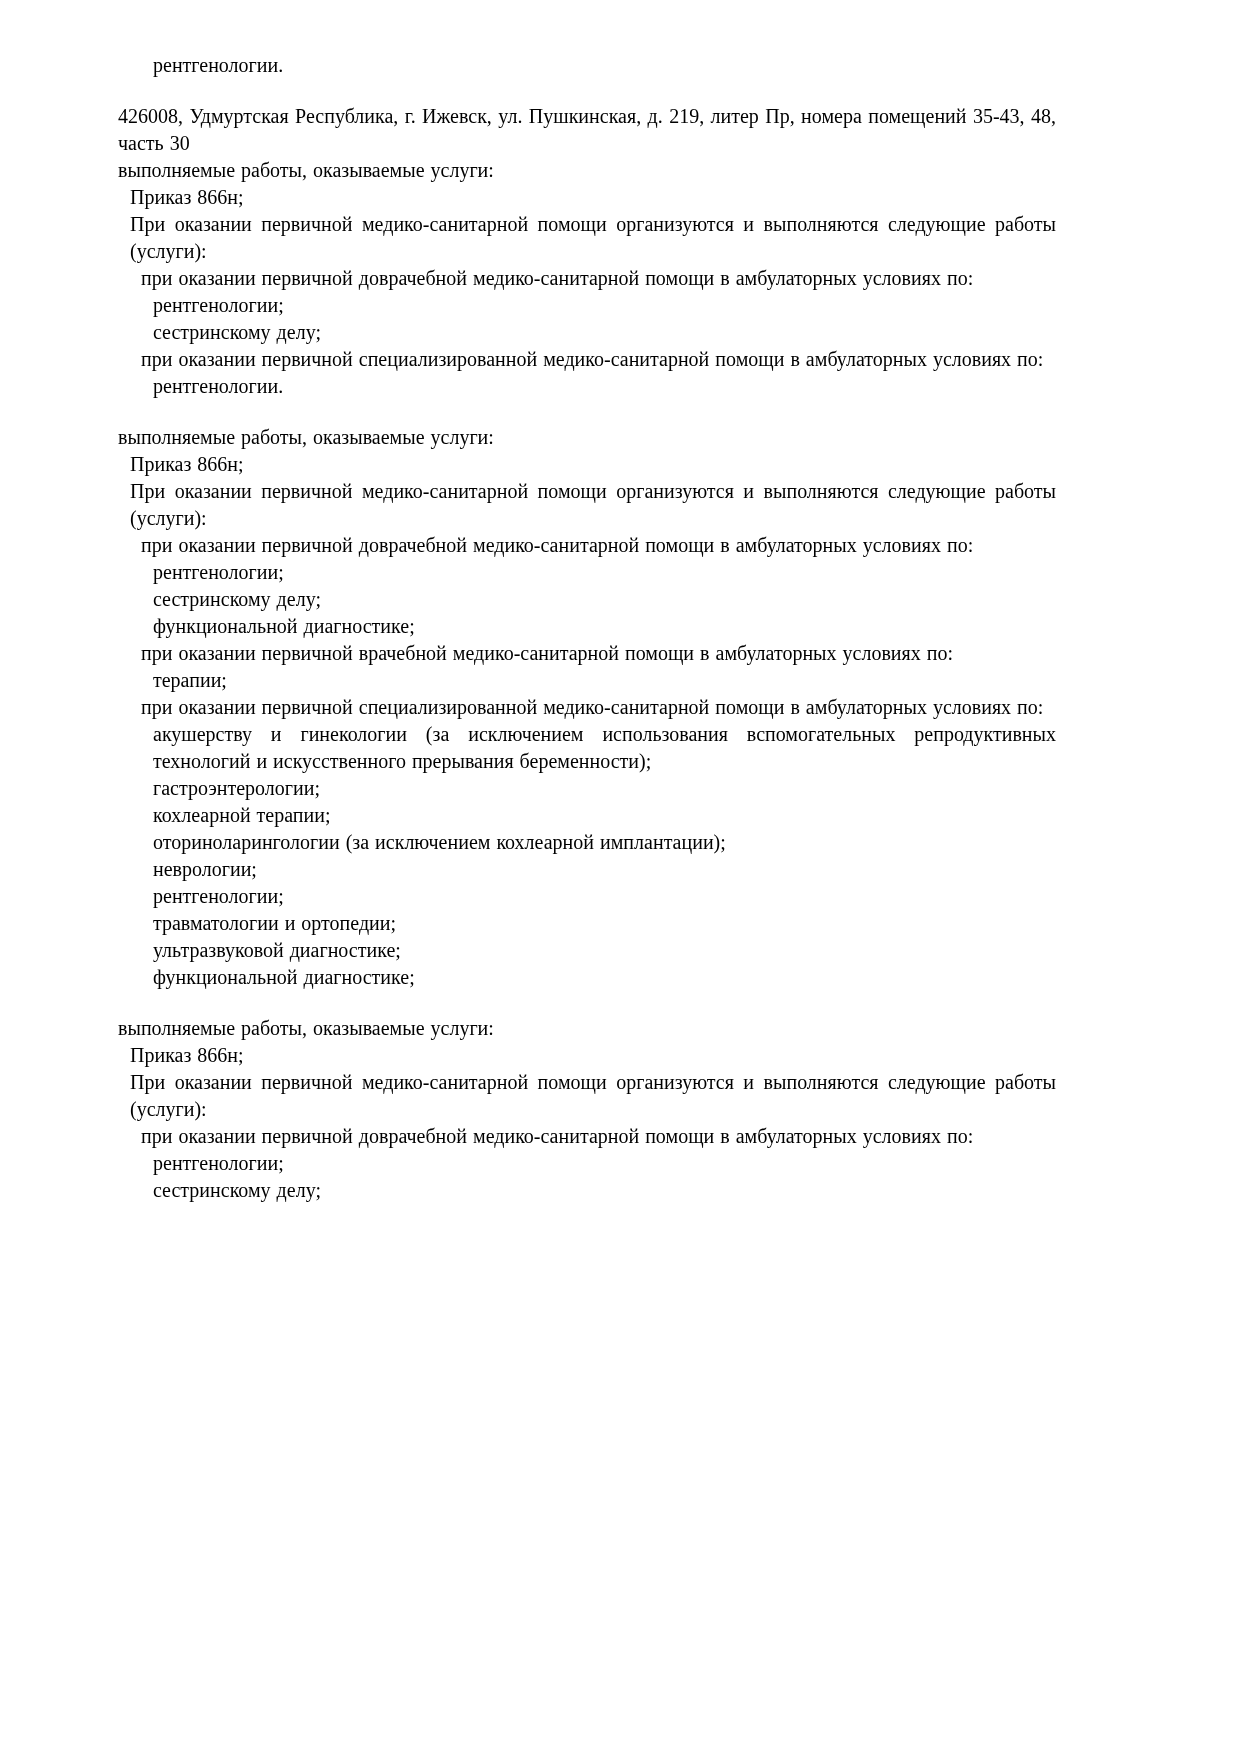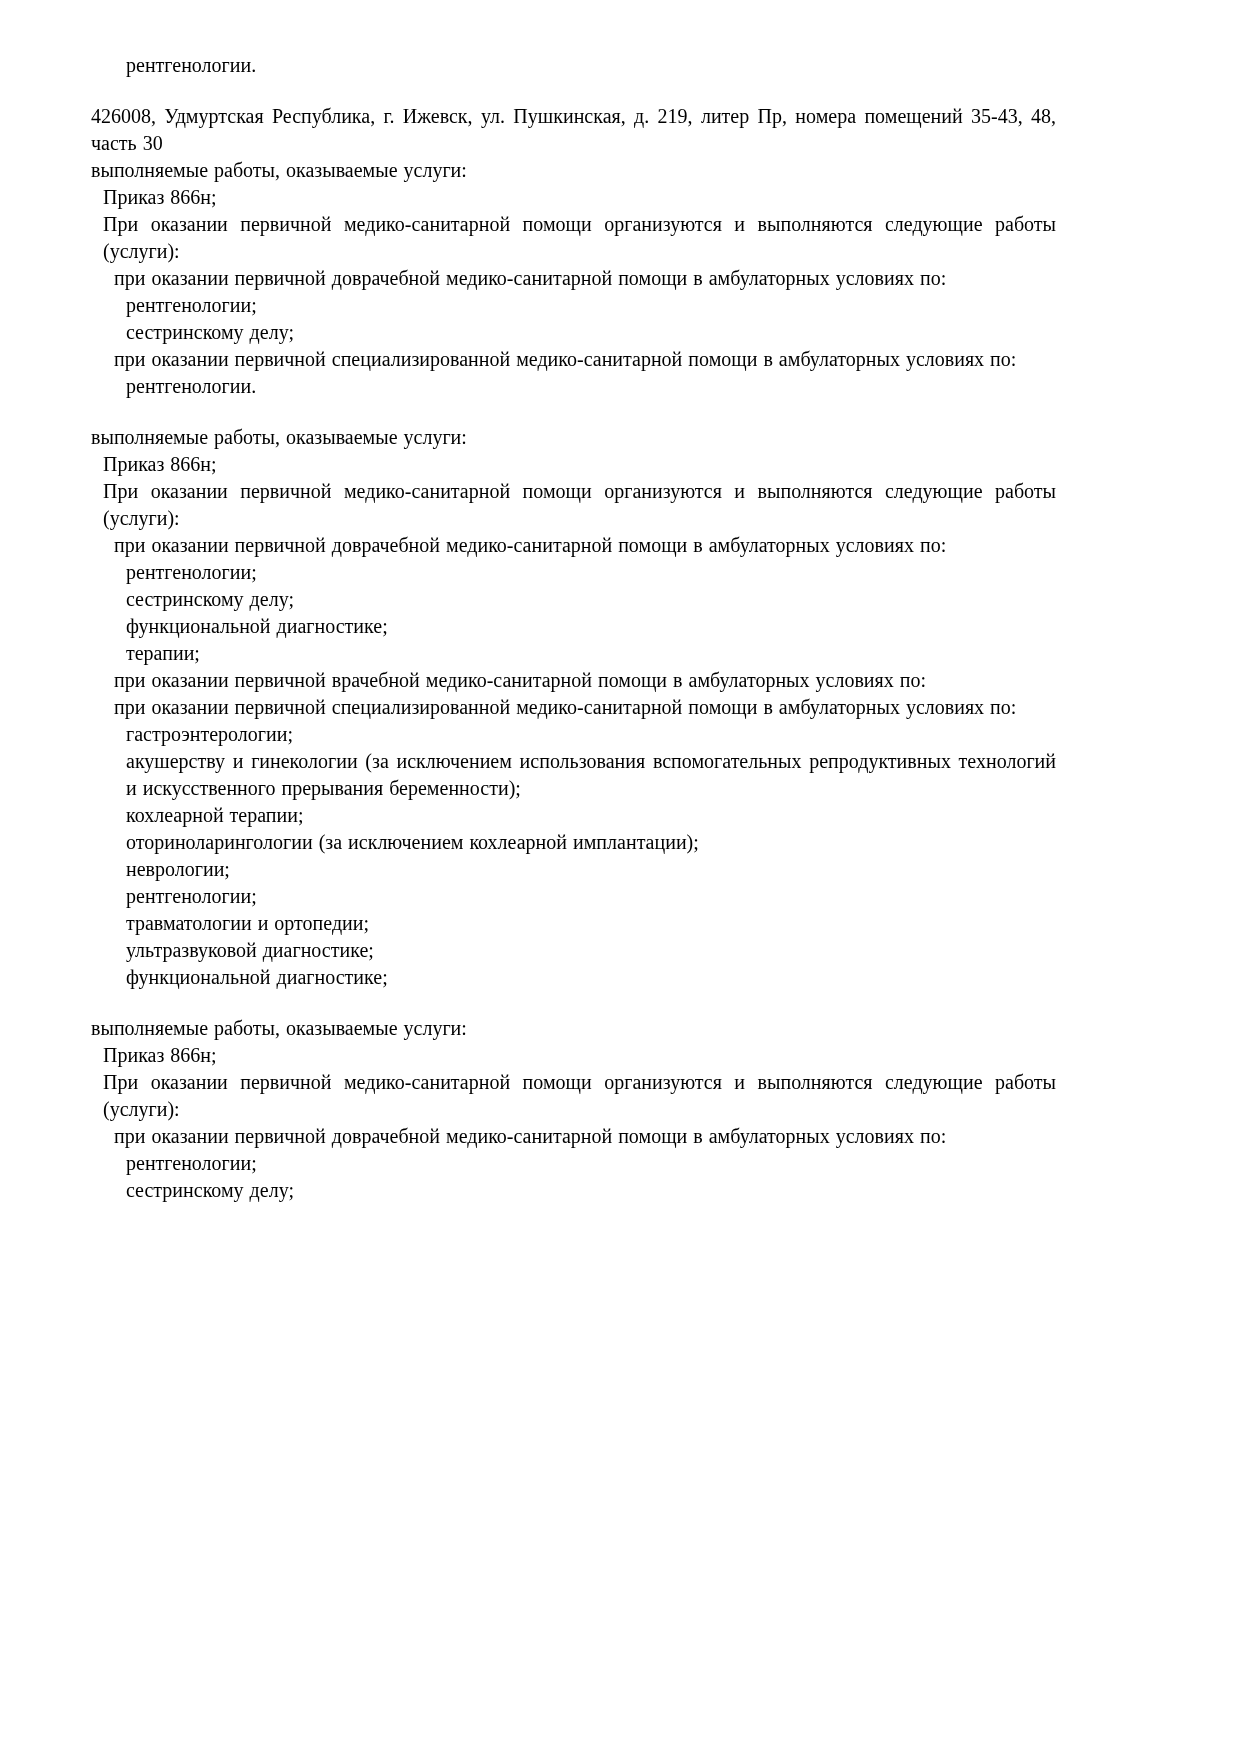--- a/index.html
+++ b/index.html
@@ -13,21 +13,21 @@
     overflow: hidden;
     font-family: "Liberation Serif", "DejaVu Serif", serif;
     font-size: 20px;
     line-height: 27px;
     color: #000000;
   }
   .page {
     box-sizing: border-box;
     width: 1241px;
     height: 1755px;
-    padding: 52px 185px 40px 91px;
+    padding: 52px 185px 40px 118px;
     background: #ffffff;
   }
   .p {
     text-align: justify;
     margin: 0;
     word-spacing: 1px;
   }
   .indent-0 { padding-left: 0; }
   .indent-1 { padding-left: 12px; }
   .indent-2 { padding-left: 23px; }
@@ -51,25 +51,25 @@
       <div class="p indent-2">при оказании первичной специализированной медико-санитарной помощи в амбулаторных условиях по:</div>
       <div class="p indent-3">рентгенологии.</div>
       <div class="gap"></div>
       <div class="p indent-0">выполняемые работы, оказываемые услуги:</div>
       <div class="p indent-1">Приказ 866н;</div>
       <div class="p indent-1">При оказании первичной медико-санитарной помощи организуются и выполняются следующие работы (услуги):</div>
       <div class="p indent-2">при оказании первичной доврачебной медико-санитарной помощи в амбулаторных условиях по:</div>
       <div class="p indent-3">рентгенологии;</div>
       <div class="p indent-3">сестринскому делу;</div>
       <div class="p indent-3">функциональной диагностике;</div>
+      <div class="p indent-2">при оказании первичной врачебной медико-санитарной помощи в амбулаторных условиях по:</div>
       <div class="p indent-3">терапии;</div>
-      <div class="p indent-2">при оказании первичной врачебной медико-санитарной помощи в амбулаторных условиях по:</div>
       <div class="p indent-2">при оказании первичной специализированной медико-санитарной помощи в амбулаторных условиях по:</div>
+      <div class="p indent-3">акушерству и гинекологии (за исключением использования вспомогательных репродуктивных технологий и искусственного прерывания беременности);</div>
       <div class="p indent-3">гастроэнтерологии;</div>
-      <div class="p indent-3">акушерству и гинекологии (за исключением использования вспомогательных репродуктивных технологий и искусственного прерывания беременности);</div>
       <div class="p indent-3">кохлеарной терапии;</div>
       <div class="p indent-3">оториноларингологии (за исключением кохлеарной имплантации);</div>
       <div class="p indent-3">неврологии;</div>
       <div class="p indent-3">рентгенологии;</div>
       <div class="p indent-3">травматологии и ортопедии;</div>
       <div class="p indent-3">ультразвуковой диагностике;</div>
       <div class="p indent-3">функциональной диагностике;</div>
       <div class="gap"></div>
       <div class="p indent-0">выполняемые работы, оказываемые услуги:</div>
       <div class="p indent-1">Приказ 866н;</div>

